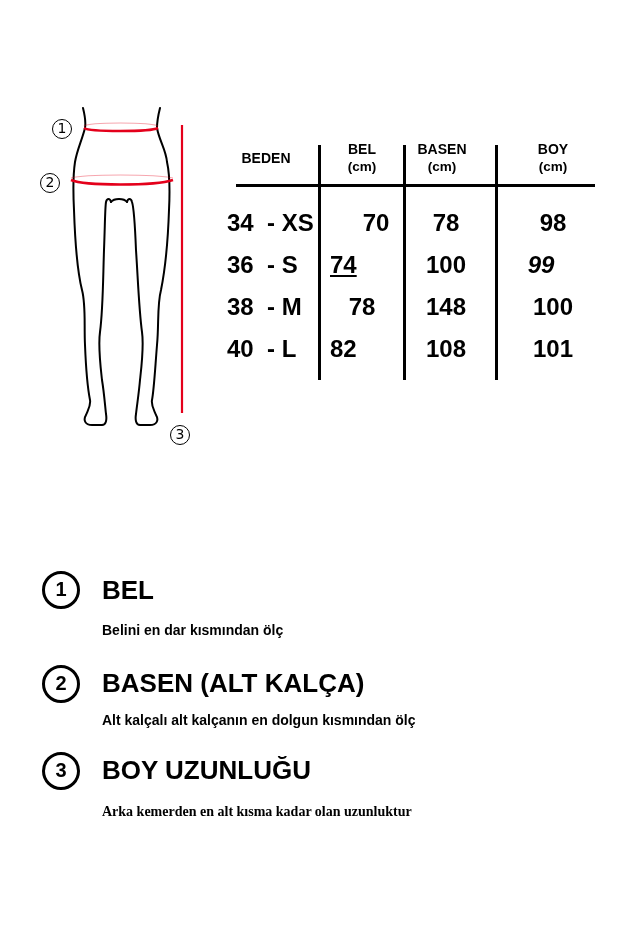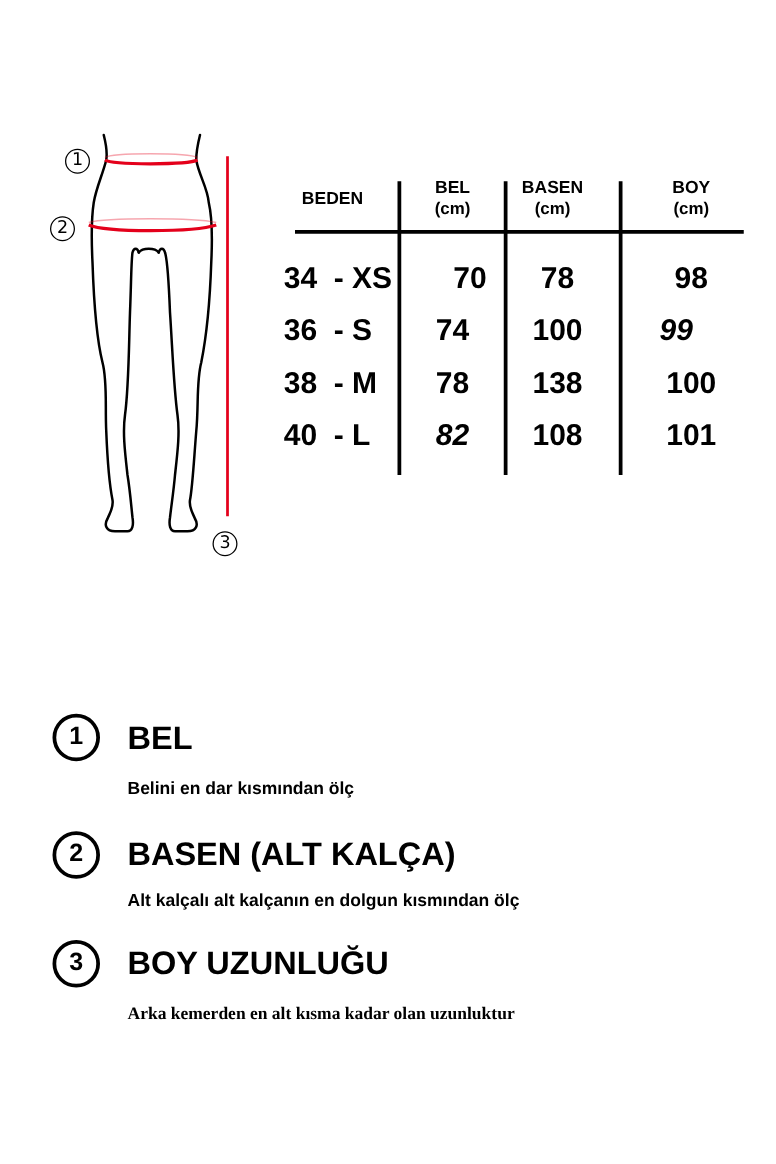--- a/index.html
+++ b/index.html
@@ -72,33 +72,33 @@
   <div class="abs vline" style="left:275px;top:10px;height:235px;"></div>
 
   <div class="abs" style="left:0;top:75px;width:390px;height:28px;">
     <div class="abs td" style="left:7px;white-space:pre;">34  - XS</div>
     <div class="abs td" style="left:124px;width:64px;text-align:center;">70</div>
     <div class="abs td" style="left:190px;width:72px;text-align:center;">78</div>
     <div class="abs td" style="left:298px;width:70px;text-align:center;">98</div>
   </div>
   <div class="abs" style="left:0;top:117px;width:390px;height:28px;">
     <div class="abs td" style="left:7px;white-space:pre;">36  - S</div>
-    <div class="abs td" style="left:110px;width:64px;text-align:center;">74</div>
+    <div class="abs td" style="left:110px;width:64px;text-align:left;text-decoration:underline;">74</div>
     <div class="abs td" style="left:190px;width:72px;text-align:center;">100</div>
     <div class="abs td" style="left:286px;width:70px;text-align:center;font-style:italic;">99</div>
   </div>
   <div class="abs" style="left:0;top:159px;width:390px;height:28px;">
     <div class="abs td" style="left:7px;white-space:pre;">38  - M</div>
     <div class="abs td" style="left:110px;width:64px;text-align:center;">78</div>
-    <div class="abs td" style="left:190px;width:72px;text-align:center;">138</div>
+    <div class="abs td" style="left:190px;width:72px;text-align:center;">148</div>
     <div class="abs td" style="left:298px;width:70px;text-align:center;">100</div>
   </div>
   <div class="abs" style="left:0;top:201px;width:390px;height:28px;">
     <div class="abs td" style="left:7px;white-space:pre;">40  - L</div>
-    <div class="abs td" style="left:110px;width:64px;text-align:center;font-style:italic;">82</div>
+    <div class="abs td" style="left:110px;width:64px;">82</div>
     <div class="abs td" style="left:190px;width:72px;text-align:center;">108</div>
     <div class="abs td" style="left:298px;width:70px;text-align:center;">101</div>
   </div>
 </div>
 
 <div class="abs" style="left:0;top:560px;width:621px;height:280px;">
 
   <div class="abs leg-circle" style="left:42px;top:11px;">1</div>
   <div class="abs leg-title" style="left:102px;top:15px;">BEL</div>
   <div class="abs leg-desc" style="left:102px;top:61px;">Belini en dar kısmından ölç</div>

